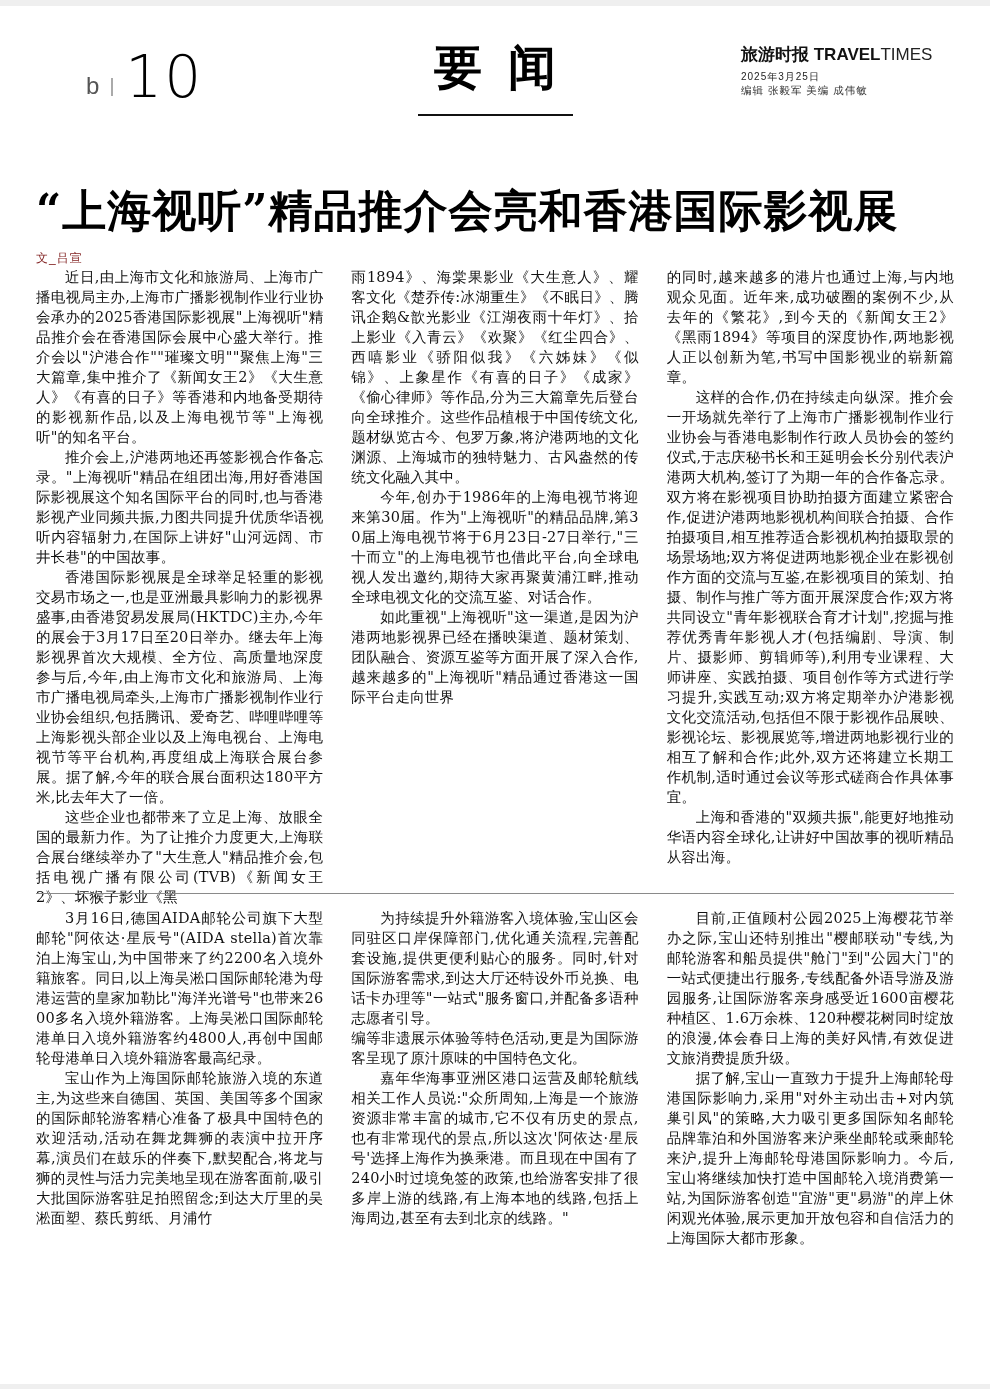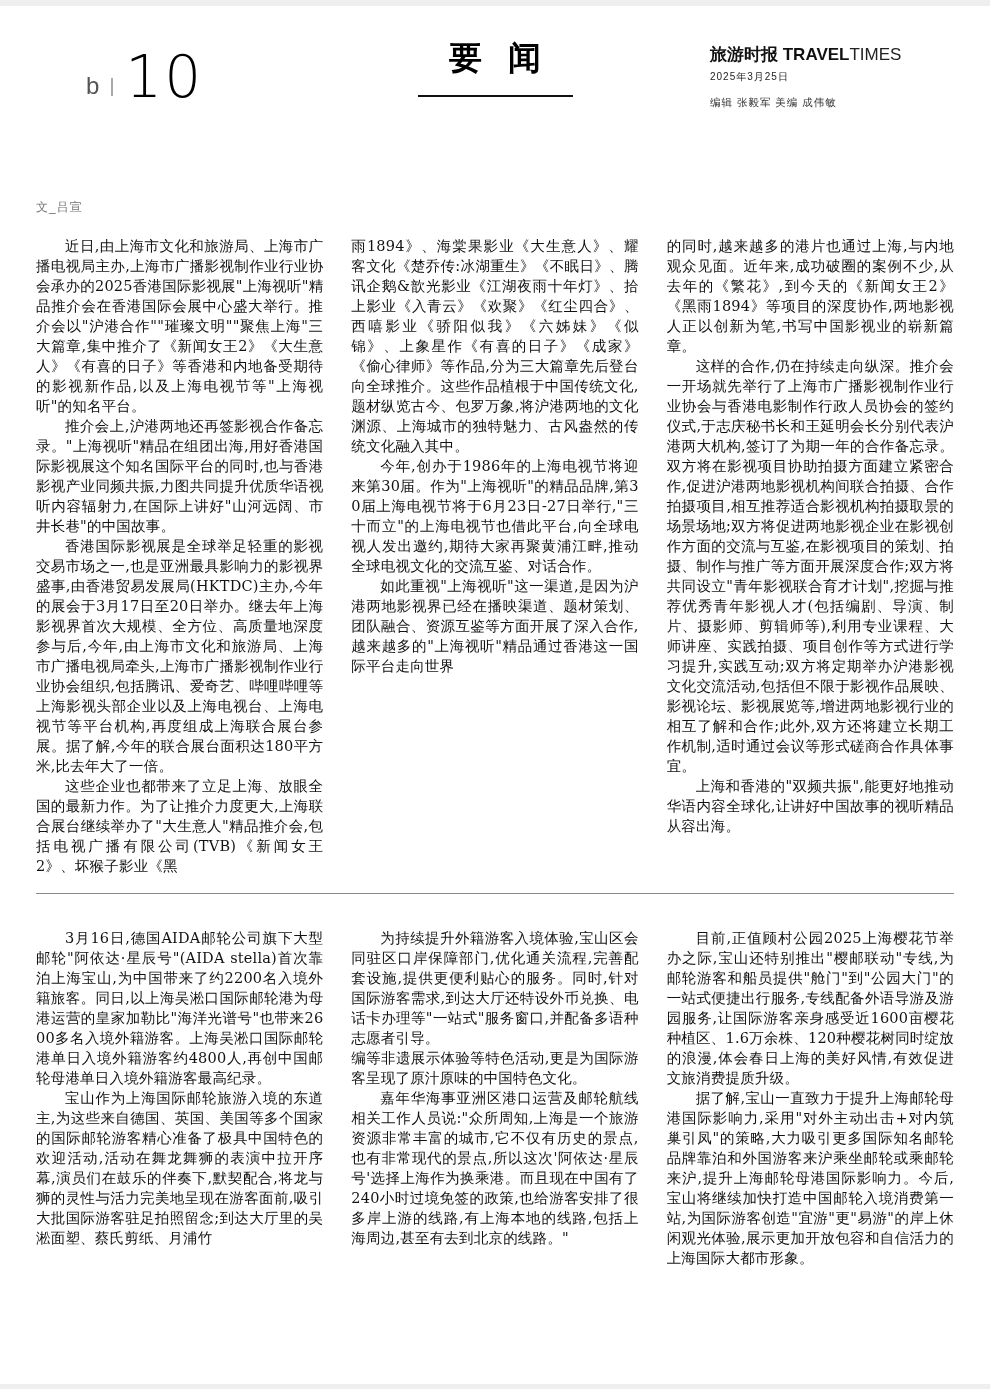--- a/index.html
+++ b/index.html
@@ -20,45 +20,45 @@
 
   
   .pagenum{position:absolute;left:86px;top:48px;display:flex;align-items:flex-end;}
   .pagenum .letter{font-size:24px;color:#555;line-height:1;padding-bottom:8px;}
   .pagenum .sep{width:2px;height:18px;background:#aaa;margin:0 12px 10px 12px;}
   .pagenum .num{font-size:58px;font-weight:300;letter-spacing:2px;color:#000000;line-height:1;font-family:"DejaVu Sans",sans-serif;}
 
   .section-title-wrap{position:absolute;left:0;right:0;top:36px;text-align:center;}
   .section-title{
     display:inline-block;font-family:"DejaVu Serif","Liberation Serif",serif;
-    font-size:33px;font-weight:700;letter-spacing:26px;text-indent:26px;color:#000;
+    font-size:48px;font-weight:700;letter-spacing:26px;text-indent:26px;color:#000;
   }
   .section-underline{width:155px;height:2px;background:#111;margin:14px auto 0 auto;}
 
-  .masthead{position:absolute;left:710px;top:44px;line-height:1.25;}
+  .masthead{position:absolute;left:741px;top:44px;line-height:1.25;}
   .masthead .line1{font-size:17px;font-weight:700;color:#111;white-space:nowrap;}
   .masthead .line1 .en-light{font-weight:400;color:#222;}
   .masthead .date{font-size:10px;color:#222;margin-top:6px;letter-spacing:1px;}
-  .masthead .credits{font-size:10.5px;color:#333;margin-top:12px;letter-spacing:1px;}
+  .masthead .credits{font-size:10.5px;color:#333;margin-top:0;letter-spacing:1px;}
 
   
   .article{position:absolute;left:36px;right:36px;}
   .article1{top:186px;}
   .article2{top:908px;}
 
   .headline{
     font-family:"DejaVu Serif","Liberation Serif",serif;
     font-weight:700;color:#000;white-space:nowrap;
   }
   .headline1{font-size:44px;line-height:1.15;letter-spacing:1px;}
   .headline2{font-size:45px;line-height:53px;letter-spacing:1px;}
 
-  .byline{font-size:12px;color:#737373;margin-top:13px;letter-spacing:1px;}
+  .byline{font-size:12px;color:#7f1d1d;margin-top:13px;letter-spacing:1px;}
 
-  .cols{display:flex;gap:28px;margin-top:20px;}
+  .cols{display:flex;gap:28px;}
   .col{flex:1 1 0;min-width:0;}
 
   .para{
     margin:0;
     font-family:"DejaVu Serif","Liberation Serif",serif;
     font-size:14.5px;line-height:20px;
     text-align:justify;text-indent:2em;
     color:#121212;letter-spacing:0.2px;
     word-break:break-all;
   }
@@ -86,20 +86,21 @@
   <div class="masthead">
     <div class="line1">
       <span>旅游时报</span>
       <span>TRAVEL</span><span class="en-light">TIMES</span>
     </div>
     <div class="date">2025年3月25日</div>
     <div class="credits">编辑 张毅军 美编 成伟敏</div>
   </div>
 
   <div class="article article1">
+    <div class="headline headline1">“上海视听”精品推介会亮和香港国际影视展</div>
     <div class="byline">文_吕宣</div>
     <div class="cols">
       <div class="col">
           <p class="para">近日,由上海市文化和旅游局、上海市广播电视局主办,上海市广播影视制作业行业协会承办的2025香港国际影视展"上海视听"精品推介会在香港国际会展中心盛大举行。推介会以"沪港合作""璀璨文明""聚焦上海"三大篇章,集中推介了《新闻女王2》《大生意人》《有喜的日子》等香港和内地备受期待的影视新作品,以及上海电视节等"上海视听"的知名平台。</p>
           <p class="para">推介会上,沪港两地还再签影视合作备忘录。"上海视听"精品在组团出海,用好香港国际影视展这个知名国际平台的同时,也与香港影视产业同频共振,力图共同提升优质华语视听内容辐射力,在国际上讲好"山河远阔、市井长巷"的中国故事。</p>
           <p class="para">香港国际影视展是全球举足轻重的影视交易市场之一,也是亚洲最具影响力的影视界盛事,由香港贸易发展局(HKTDC)主办,今年的展会于3月17日至20日举办。继去年上海影视界首次大规模、全方位、高质量地深度参与后,今年,由上海市文化和旅游局、上海市广播电视局牵头,上海市广播影视制作业行业协会组织,包括腾讯、爱奇艺、哔哩哔哩等上海影视头部企业以及上海电视台、上海电视节等平台机构,再度组成上海联合展台参展。据了解,今年的联合展台面积达180平方米,比去年大了一倍。</p>
           <p class="para">这些企业也都带来了立足上海、放眼全国的最新力作。为了让推介力度更大,上海联合展台继续举办了"大生意人"精品推介会,包括电视广播有限公司(TVB)《新闻女王2》、坏猴子影业《黑</p>
         </div>
       <div class="col">
           <p class="para cont">雨1894》、海棠果影业《大生意人》、耀客文化《楚乔传:冰湖重生》《不眠日》、腾讯企鹅&amp;歆光影业《江湖夜雨十年灯》、拾上影业《入青云》《欢聚》《红尘四合》、西嘻影业《骄阳似我》《六姊妹》《似锦》、上象星作《有喜的日子》《成家》《偷心律师》等作品,分为三大篇章先后登台向全球推介。这些作品植根于中国传统文化,题材纵览古今、包罗万象,将沪港两地的文化渊源、上海城市的独特魅力、古风盎然的传统文化融入其中。</p>

